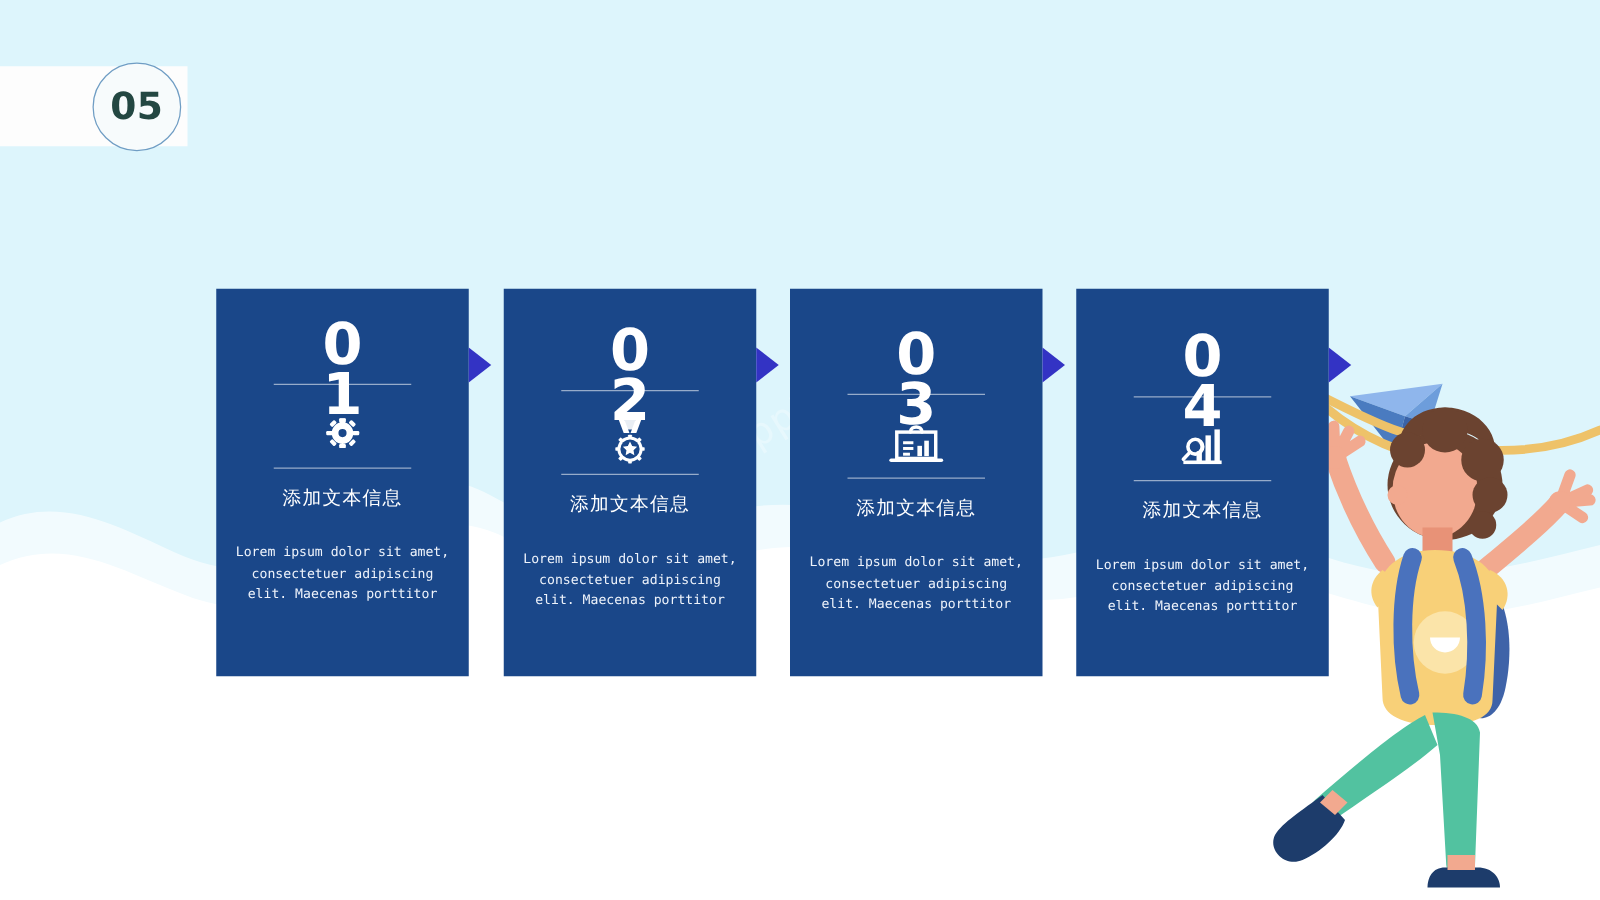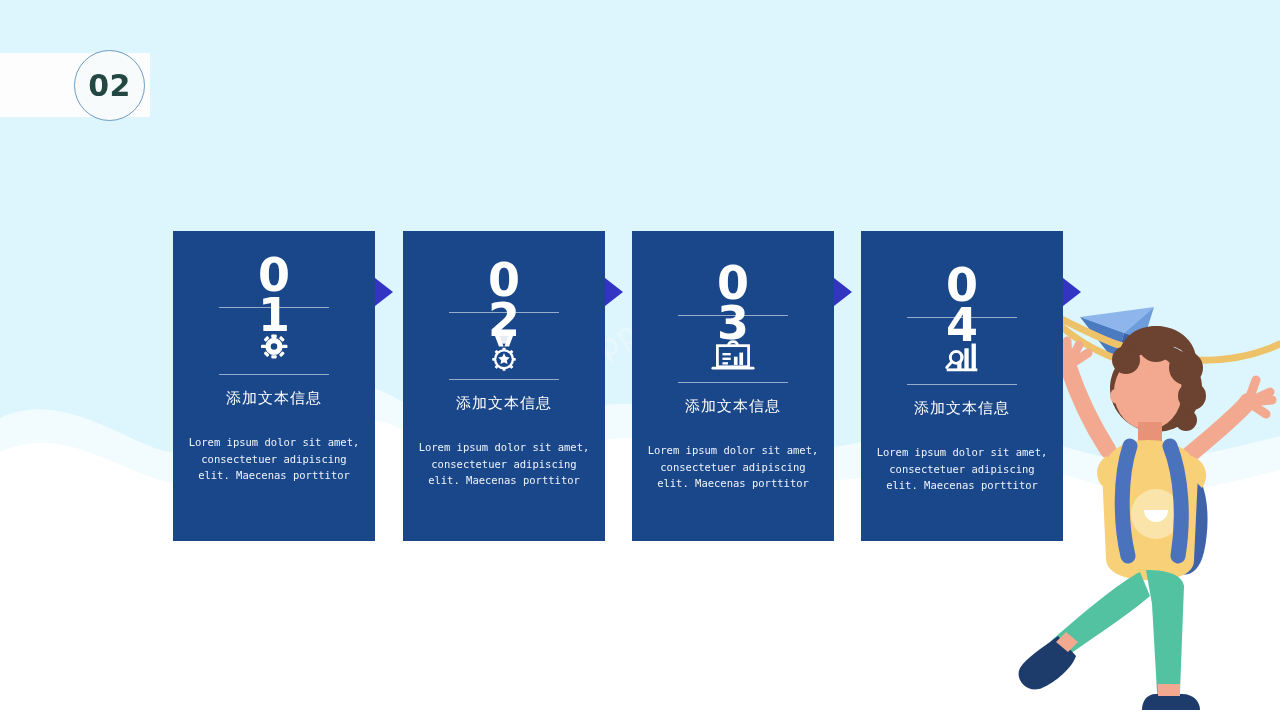--- a/index.html
+++ b/index.html
@@ -123,21 +123,21 @@
              C588,144 628,130 682,142 C734,154 772,178 824,180
              C880,182 920,158 974,158 C1030,158 1072,182 1126,190
              C1178,198 1230,182 1280,170 L1280,420 L0,420 Z" fill="#ffffff"></path>
   </svg>
 </div>
 
 <div class="watermark">ppt家园</div>
 
 <div class="badge-bar"></div>
 <div class="badge-circle">
-  <span>02</span>
+  <span>05</span>
 </div>
 
 <div class="cards">
 
   <div class="card c0">
     <div class="card-inner">
       <div class="num-top">0</div>
       <div class="glyph-zone">
         <div class="rule top"></div>
         <div class="num-bot">1</div>

